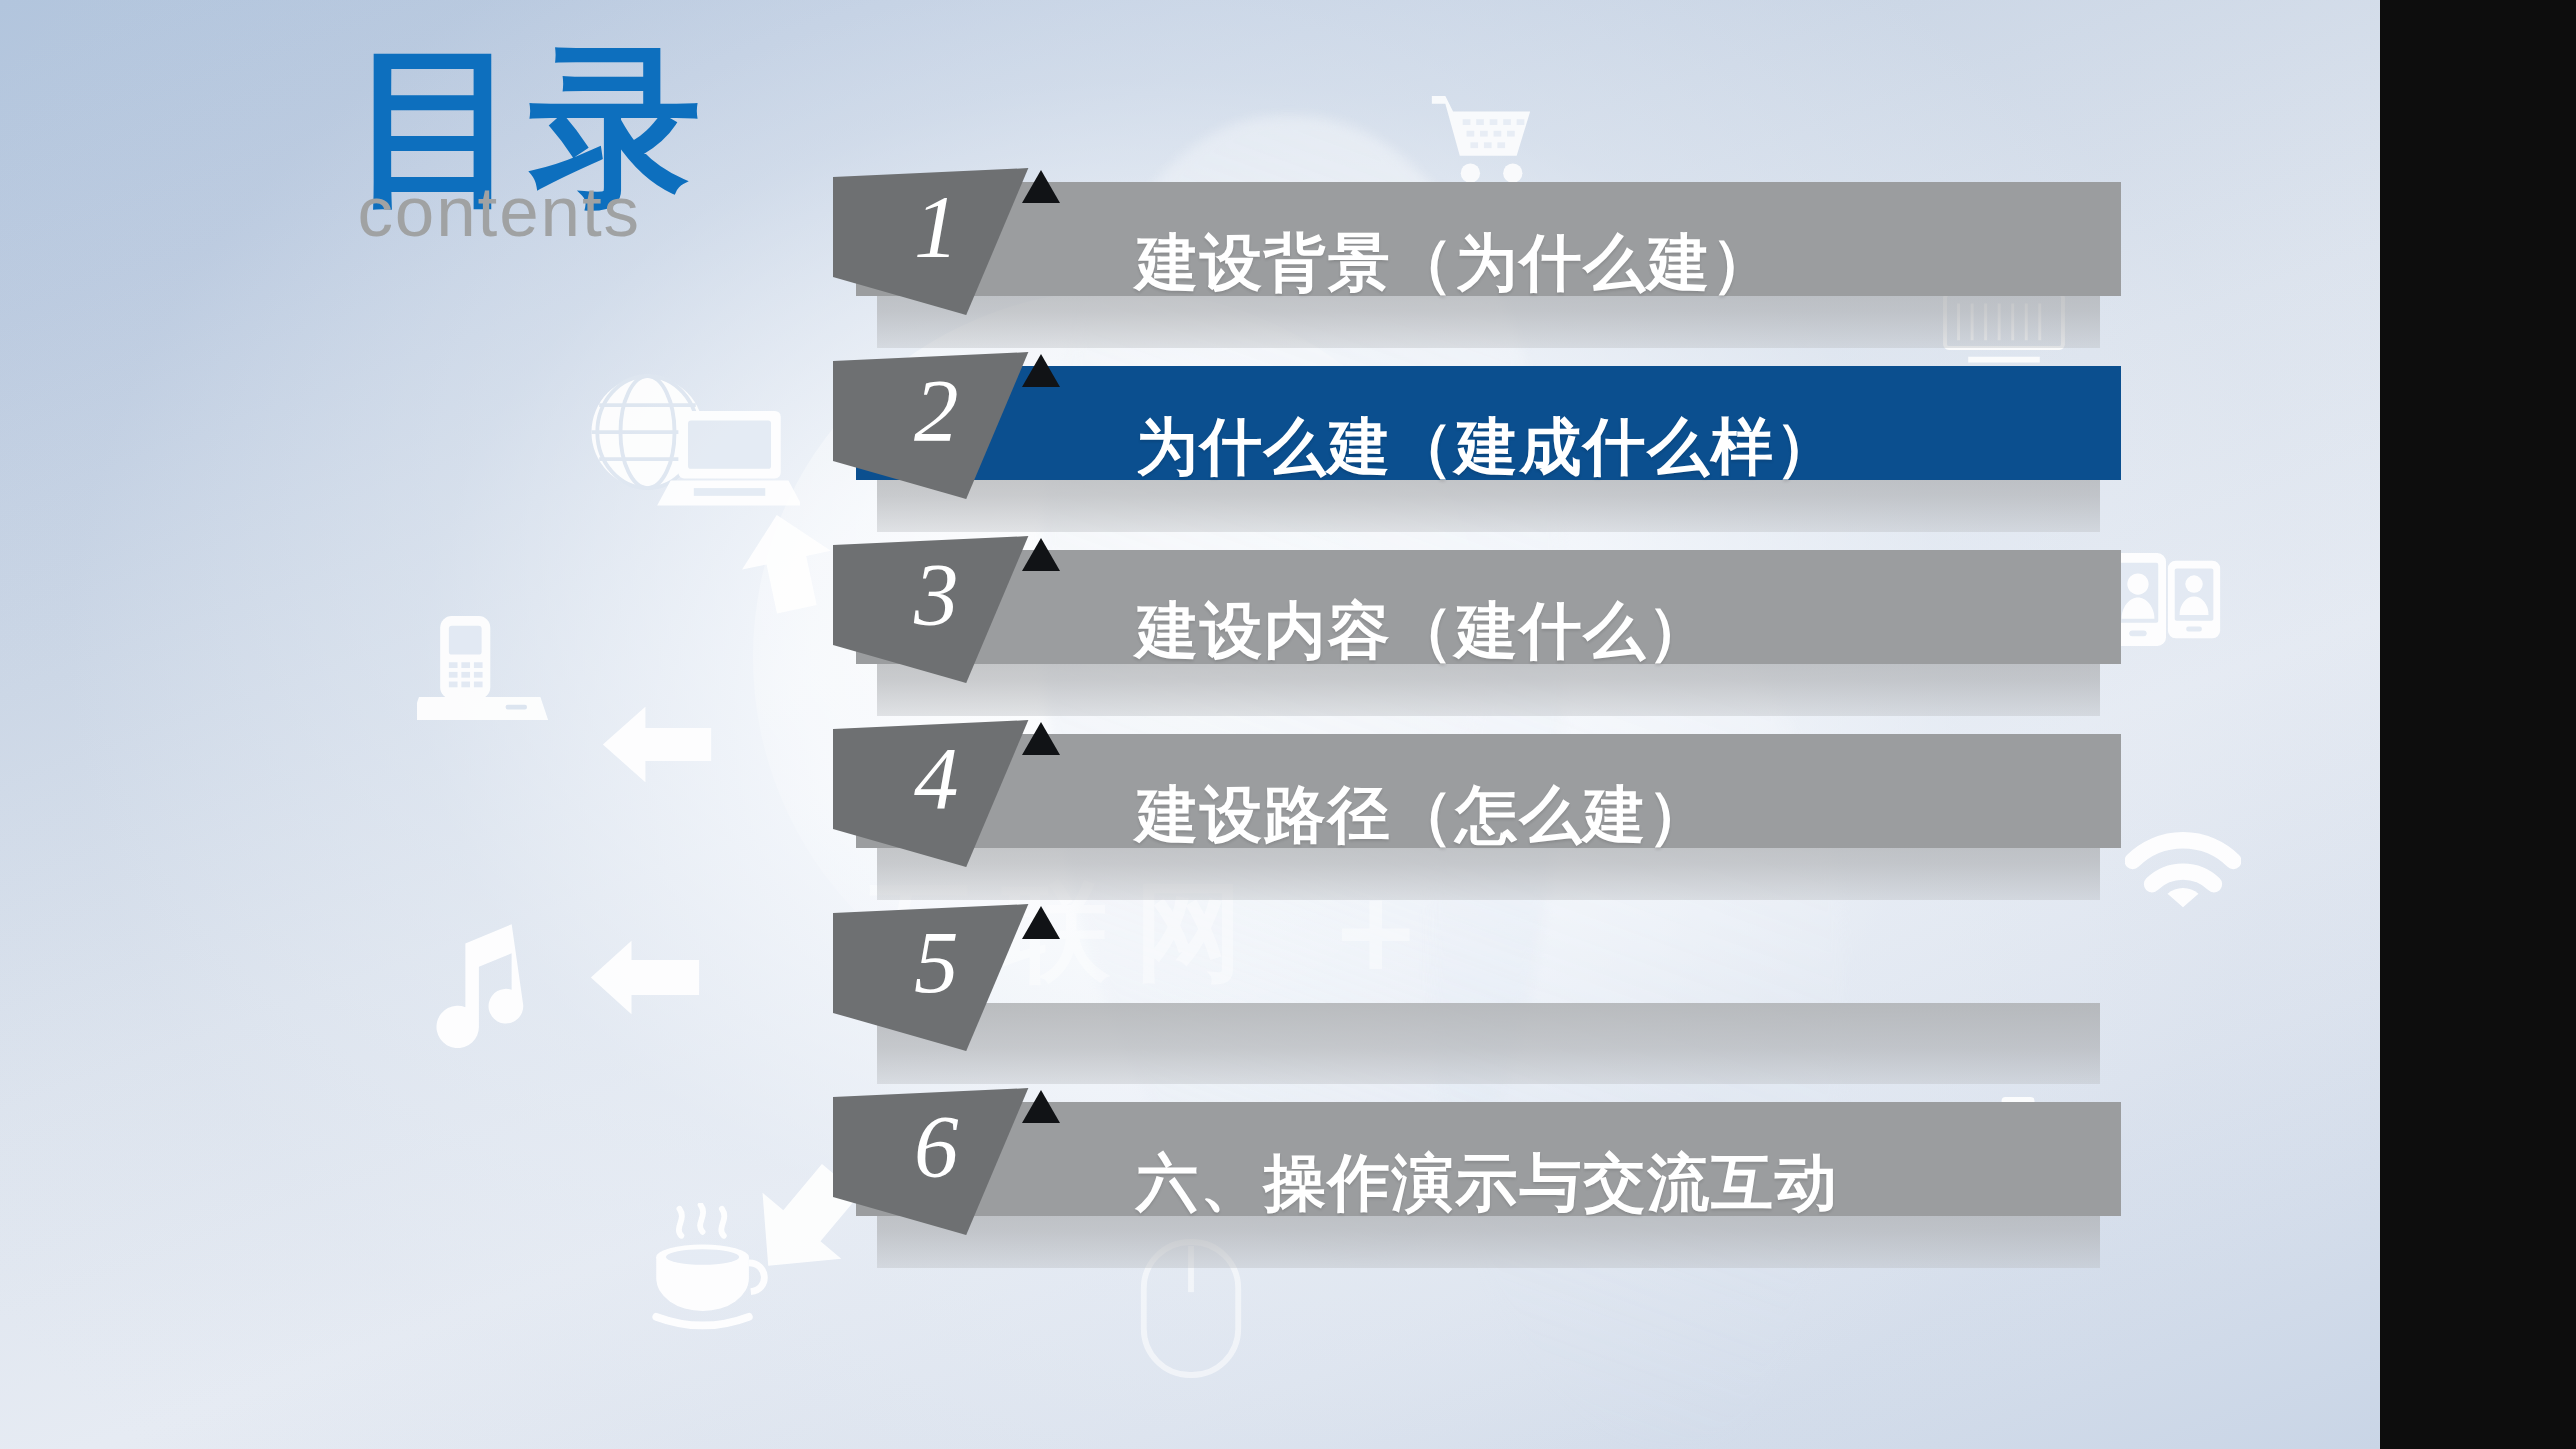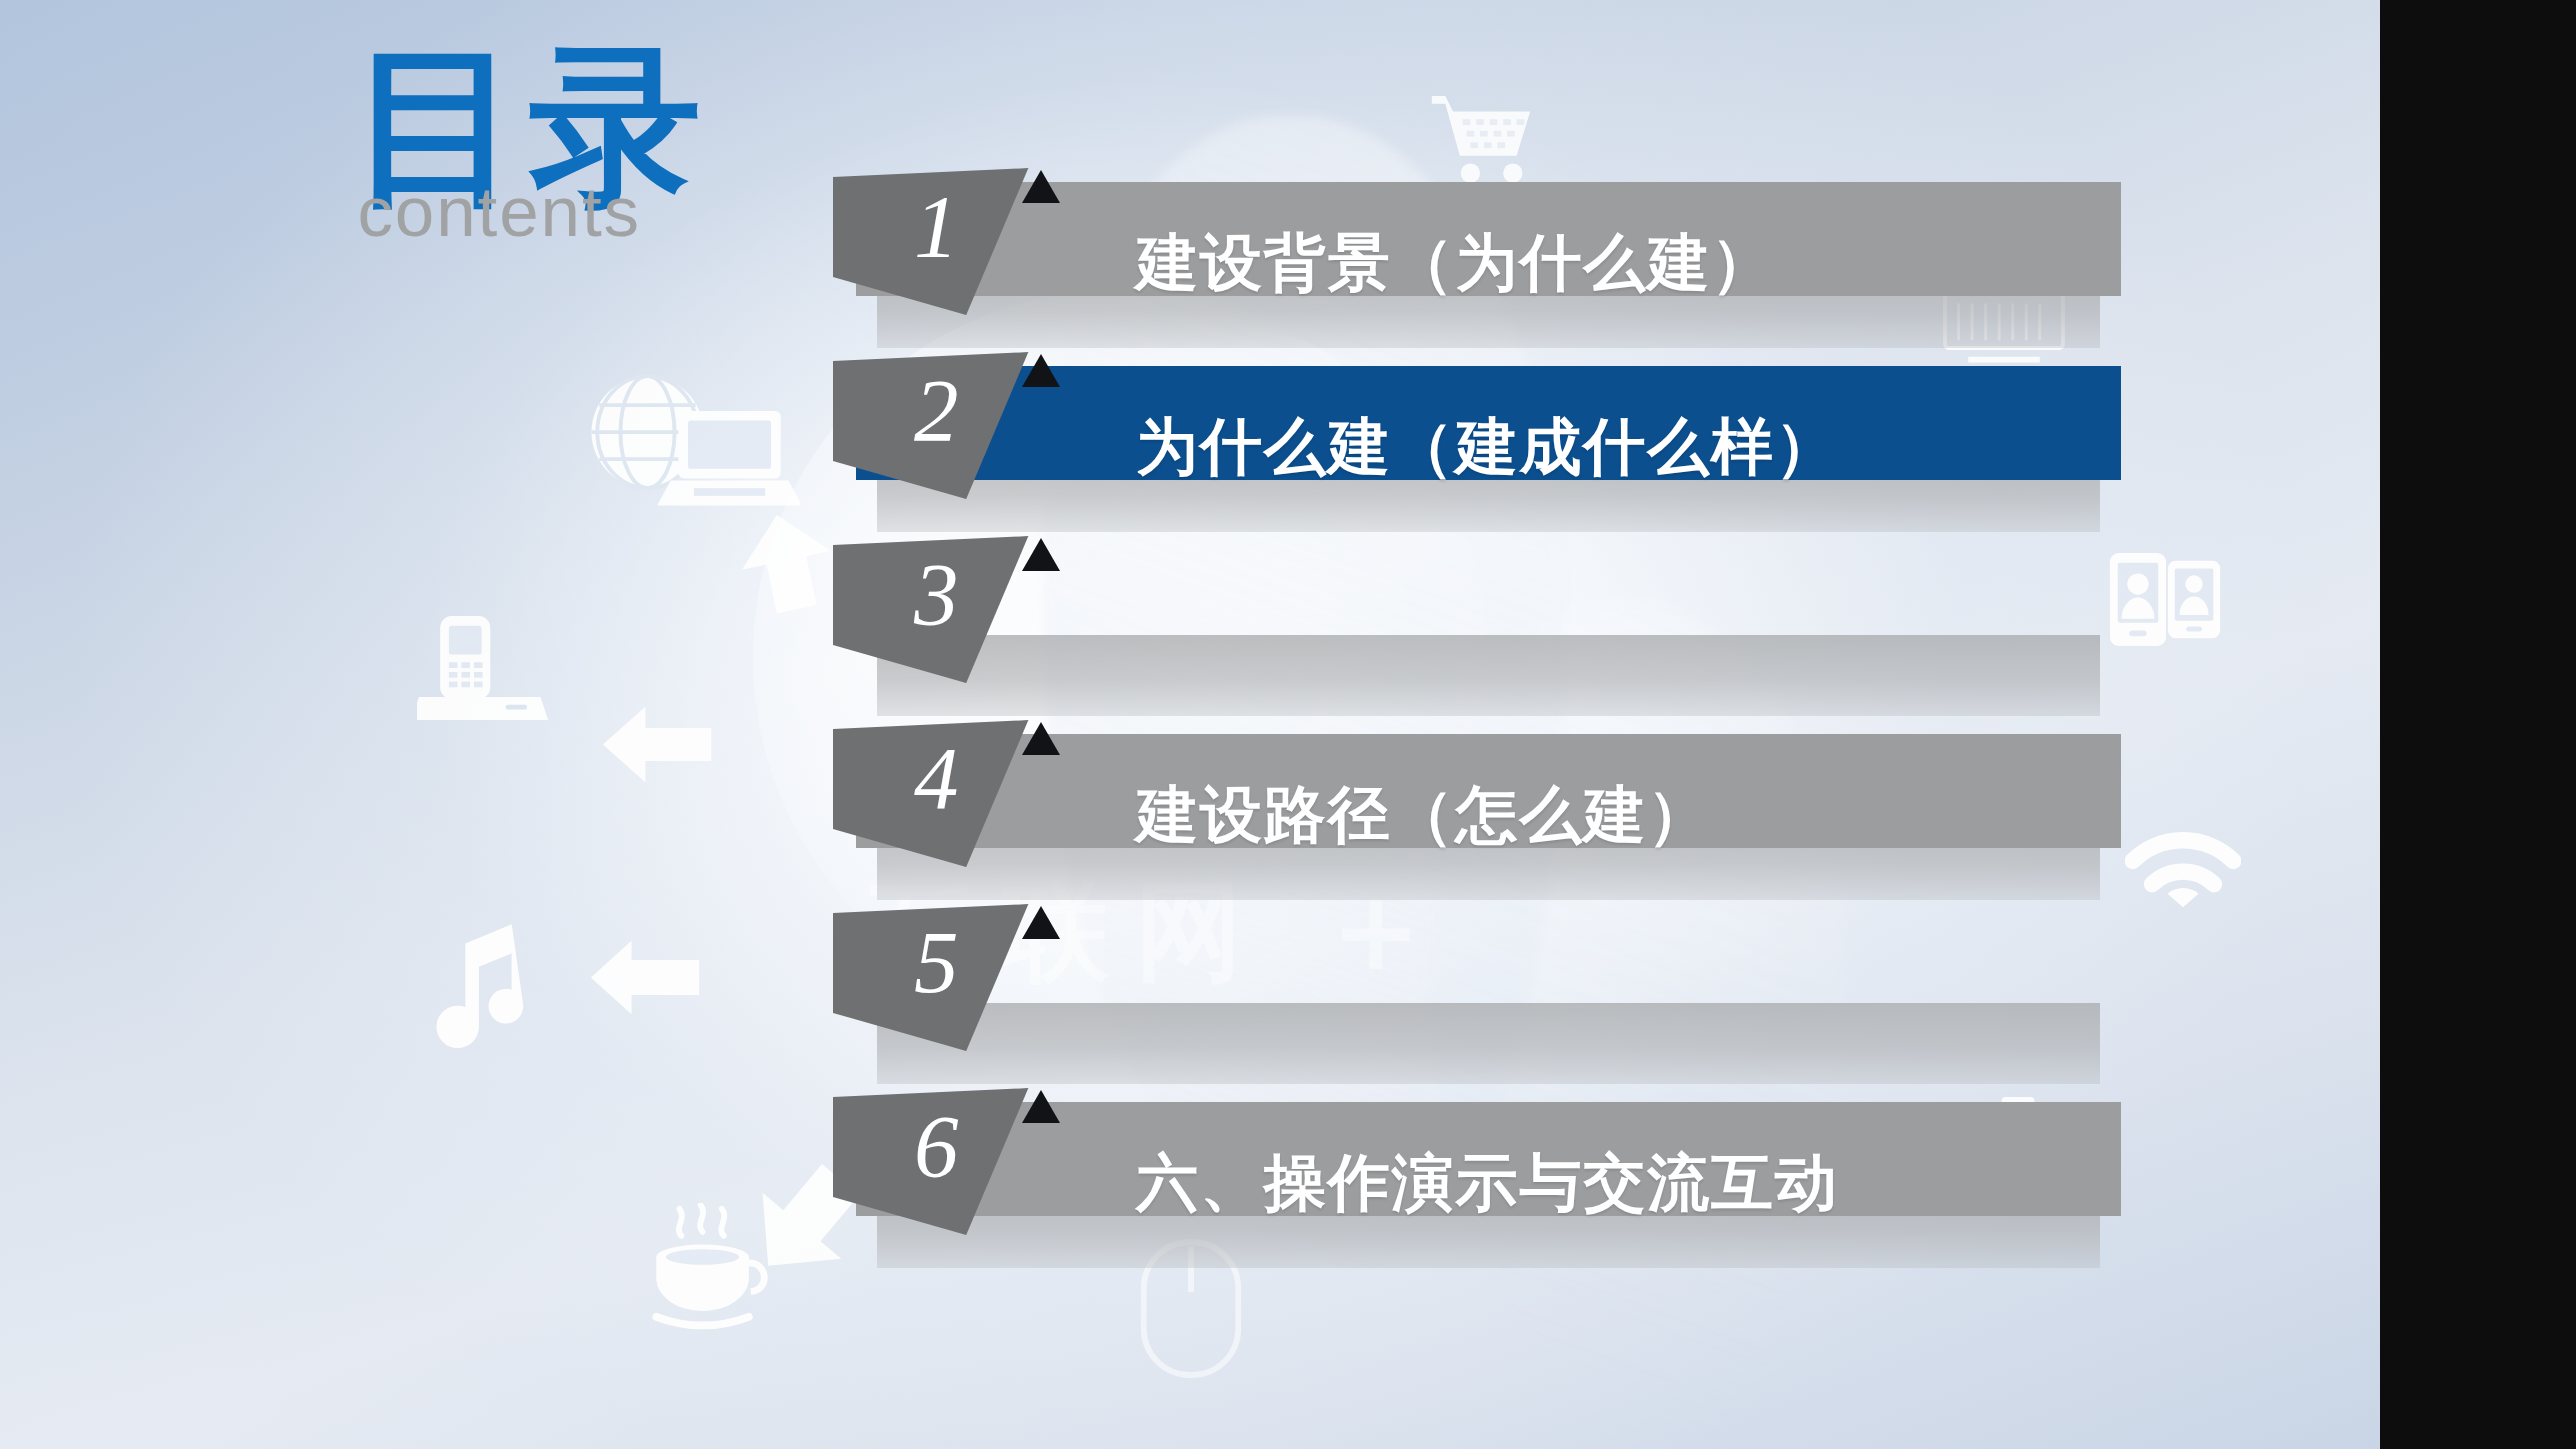--- a/index.html
+++ b/index.html
@@ -337,20 +337,23 @@
         <div class="bar">
           <div class="label">为什么建（建成什么样）</div>
         </div>
         <div class="badge">
           <div class="num">2</div>
         </div>
         <div class="tri"></div>
       </div>
       <div class="row">
         <div class="echo"></div>
+        <div class="bar">
+          <div class="label">建设内容（建什么）</div>
+        </div>
         <div class="badge">
           <div class="num">3</div>
         </div>
         <div class="tri"></div>
       </div>
       <div class="row">
         <div class="echo"></div>
         <div class="bar">
           <div class="label">建设路径（怎么建）</div>
         </div>

